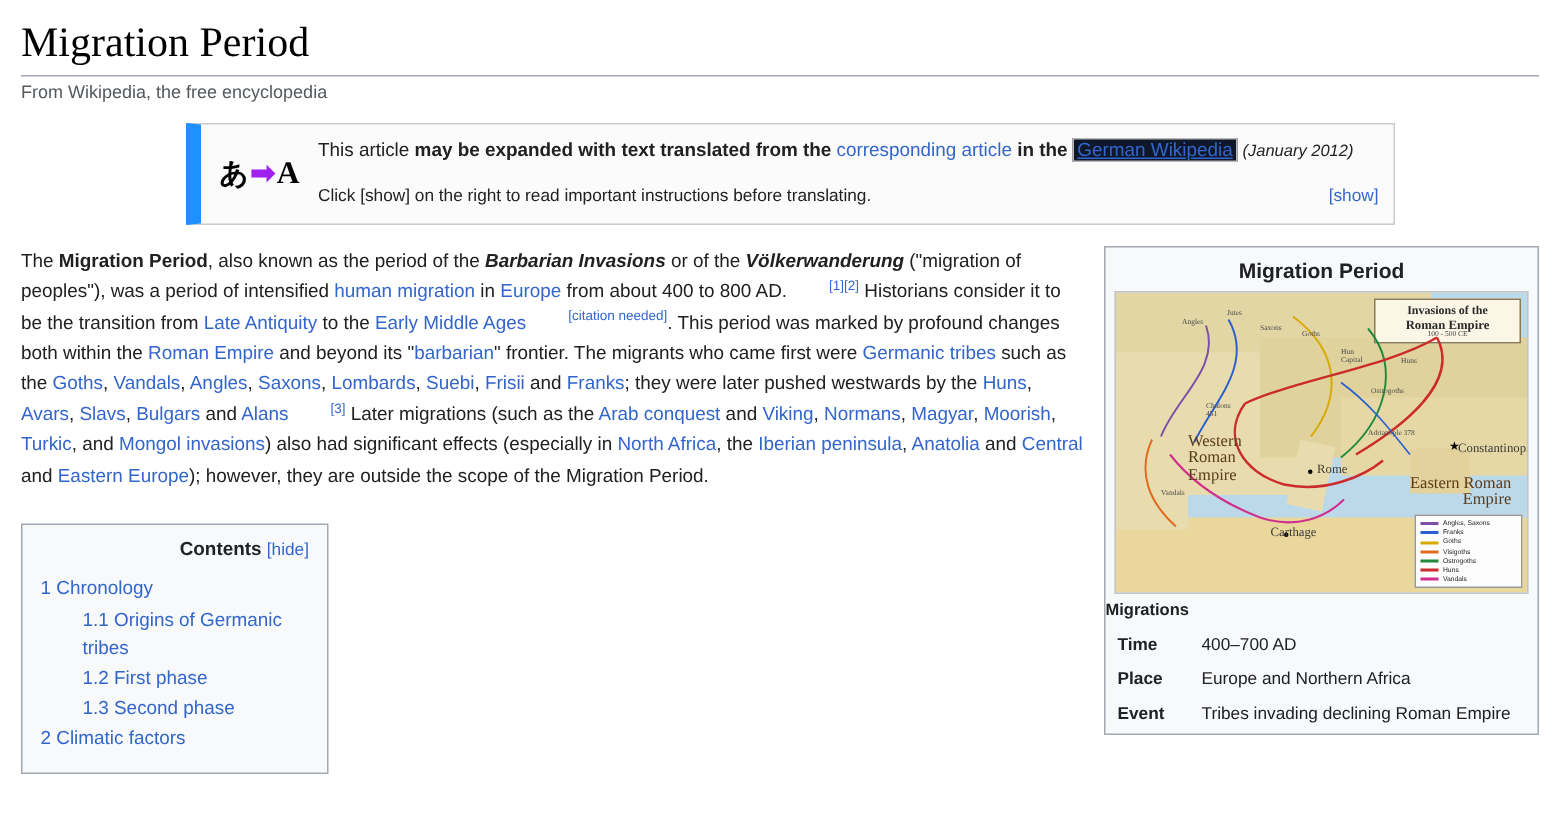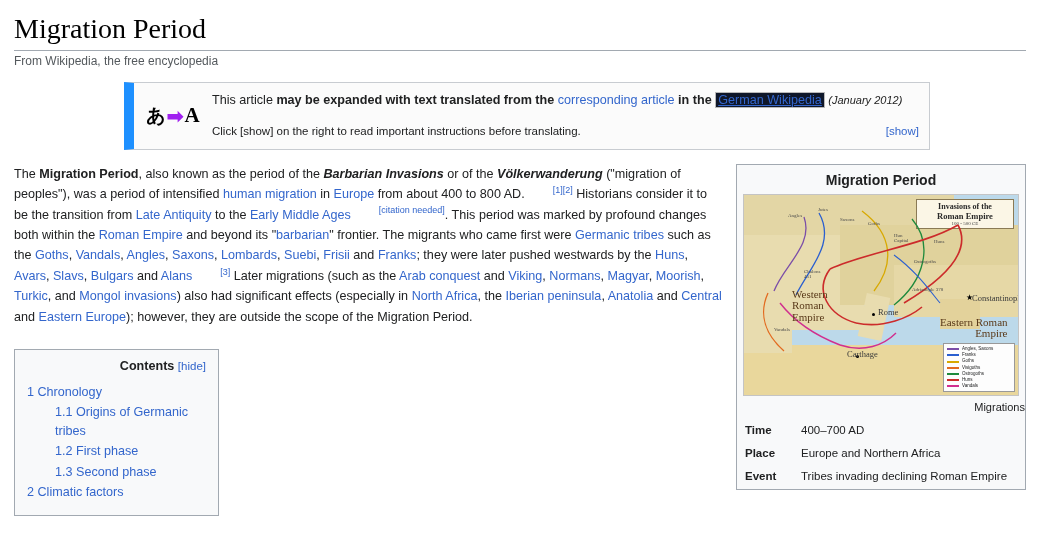--- a/index.html
+++ b/index.html
@@ -157,24 +157,25 @@
   }
   .map-area {
     margin: 0 6px;
     height: 200px;
     position: relative;
     background: #cfe3ef;
     border: 1px solid #c4c4c4;
     overflow: hidden;
   }
   .map-cap {
-    text-align: right;
+    text-align: left;
     font-size: 11px;
     padding: 5px 0 6px 0;
     color: #202122;
+    font-weight: bold;
   }
   .ib-row {
     display: flex;
     padding: 3px 8px;
     font-size: 11.5px;
     line-height: 1.5;
   }
   .ib-label {
     font-weight: bold;
     width: 56px;

